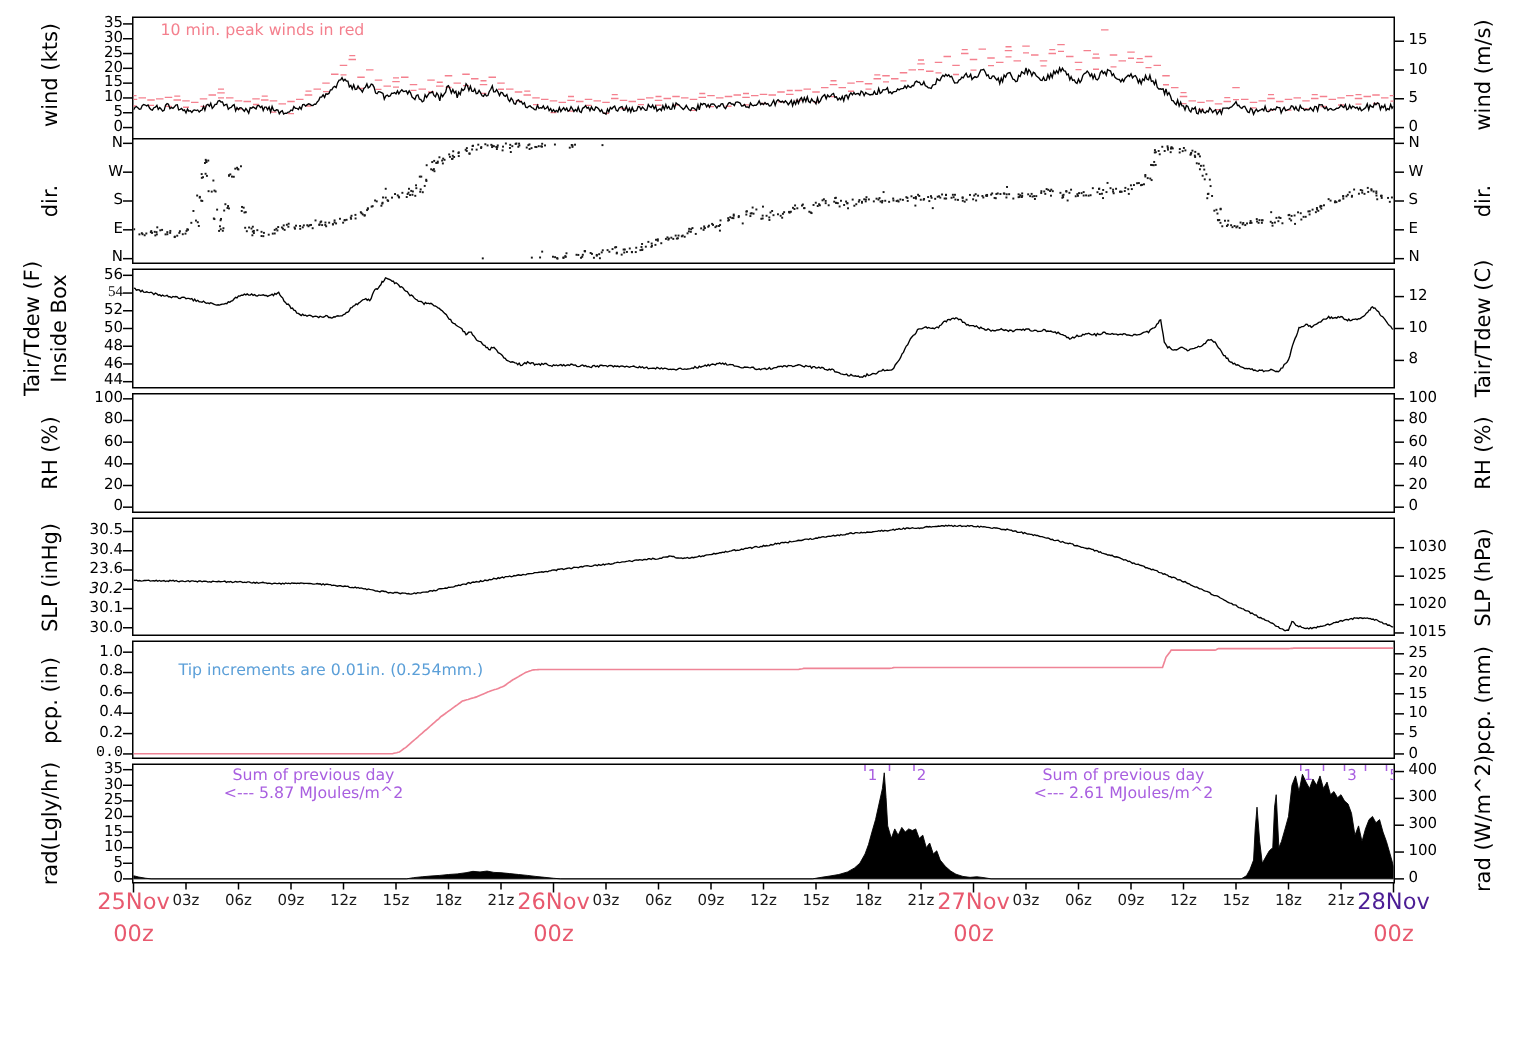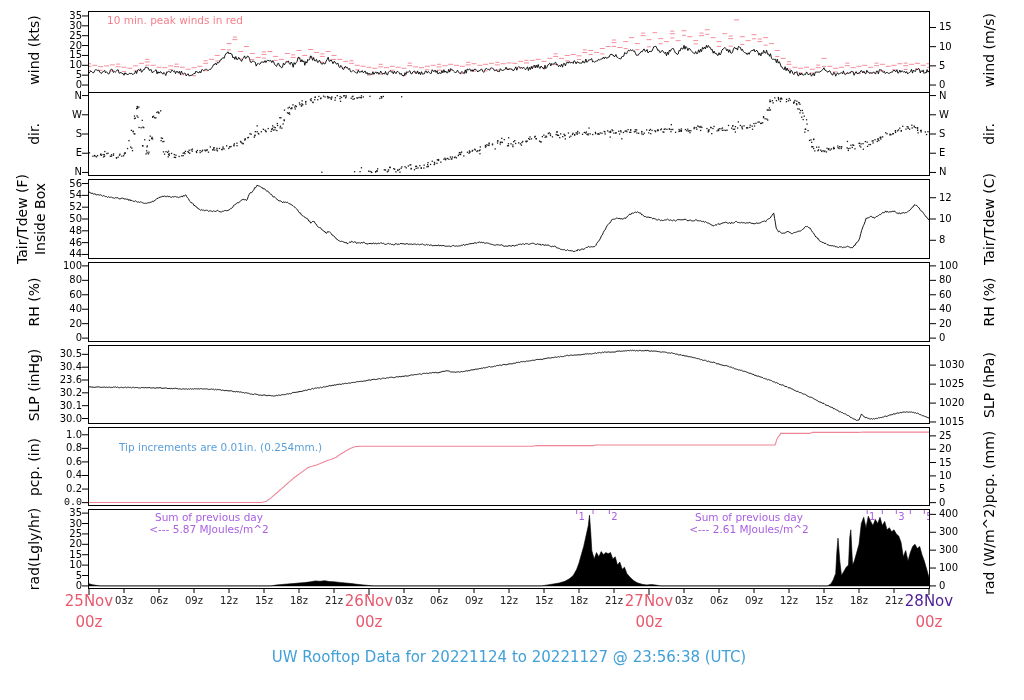--- a/index.html
+++ b/index.html
@@ -1103,21 +1103,20 @@
         <div class="ann" style="left: 120px; top: 1px; color: rgb(169, 95, 224); transform: translateX(-50%); text-align: center;">
           <div>Sum of previous day</div>
           <div>&lt;--- 5.87 MJoules/m^2</div>
         </div>
         <div class="ann" style="left: 660px; top: 1px; color: rgb(169, 95, 224); transform: translateX(-50%); text-align: center;">
           <div>Sum of previous day</div>
           <div>&lt;--- 2.61 MJoules/m^2</div>
         </div>
       </div>
     </div>
-  <div id="title" style="color: rgb(66, 160, 216);">UW Rooftop Data for 20221124  to  20221127 @ 23:56:38  (UTC)</div>
 <svg class="overlay" width="1024" height="700">
       <line x1="82" y1="85.03896103896103" x2="88" y2="85.03896103896103" stroke="#000" stroke-width="1"></line>
       <line x1="82" y1="75.16883116883118" x2="88" y2="75.16883116883118" stroke="#000" stroke-width="1"></line>
       <line x1="82" y1="65.2987012987013" x2="88" y2="65.2987012987013" stroke="#000" stroke-width="1"></line>
       <line x1="82" y1="55.42857142857142" x2="88" y2="55.42857142857142" stroke="#000" stroke-width="1"></line>
       <line x1="82" y1="45.55844155844156" x2="88" y2="45.55844155844156" stroke="#000" stroke-width="1"></line>
       <line x1="82" y1="35.688311688311686" x2="88" y2="35.688311688311686" stroke="#000" stroke-width="1"></line>
       <line x1="82" y1="25.81818181818182" x2="88" y2="25.81818181818182" stroke="#000" stroke-width="1"></line>
       <line x1="82" y1="15.948051948051948" x2="88" y2="15.948051948051948" stroke="#000" stroke-width="1"></line>
       <line x1="930" y1="85.03896103896103" x2="936" y2="85.03896103896103" stroke="#000" stroke-width="1"></line>
@@ -1241,21 +1240,21 @@
     <div class="ticklab right" style="top: 128px;">S</div>
     <div class="ticklab right" style="top: 147.219px;">E</div>
     <div class="ticklab right" style="top: 166.438px;">N</div>
     <div class="axis-title" style="left: 34px; top: 134px;">dir.</div>
     <div class="axis-title" style="left: 989px; top: 134px;">dir.</div>
     <div class="ticklab left" style="top: 248.455px;">44</div>
     <div class="ticklab left" style="top: 236.636px;">46</div>
     <div class="ticklab left" style="top: 224.818px;">48</div>
     <div class="ticklab left" style="top: 213px;">50</div>
     <div class="ticklab left" style="top: 201.182px;">52</div>
-    <div class="ticklab left" style="top: 189.364px;">54</div>
+    <div class="ticklab left" style="top: 189.364px; font-family: Liberation Serif, serif;">54</div>
     <div class="ticklab left" style="top: 177.545px;">56</div>
     <div class="ticklab right" style="top: 234.273px;">8</div>
     <div class="ticklab right" style="top: 213px;">10</div>
     <div class="ticklab right" style="top: 191.727px;">12</div>
     <div class="axis-title" style="left: 22px; top: 219px;">Tair/Tdew (F)</div>
     <div class="axis-title" style="left: 40px; top: 219px;">Inside Box</div>
     <div class="axis-title" style="left: 989px; top: 219px;">Tair/Tdew (C)</div>
     <div class="ticklab left" style="top: 332.111px;">0</div>
     <div class="ticklab left" style="top: 317.667px;">20</div>
     <div class="ticklab left" style="top: 303.222px;">40</div>
@@ -1265,21 +1264,21 @@
     <div class="ticklab right" style="top: 332.111px;">0</div>
     <div class="ticklab right" style="top: 317.667px;">20</div>
     <div class="ticklab right" style="top: 303.222px;">40</div>
     <div class="ticklab right" style="top: 288.778px;">60</div>
     <div class="ticklab right" style="top: 274.333px;">80</div>
     <div class="ticklab right" style="top: 259.889px;">100</div>
     <div class="axis-title" style="left: 34px; top: 302px;">RH (%)</div>
     <div class="axis-title" style="left: 989px; top: 302px;">RH (%)</div>
     <div class="ticklab left" style="top: 412.508px;">30.0</div>
     <div class="ticklab left" style="top: 399.675px;">30.1</div>
-    <div class="ticklab left" style="top: 386.842px;">30.2</div>
+    <div class="ticklab left" style="top: 386.842px; font-style: italic;">30.2</div>
     <div class="ticklab left" style="top: 374.008px;">23.6</div>
     <div class="ticklab left" style="top: 361.175px;">30.4</div>
     <div class="ticklab left" style="top: 348.342px;">30.5</div>
     <div class="ticklab right" style="top: 415.973px;">1015</div>
     <div class="ticklab right" style="top: 397.108px;">1020</div>
     <div class="ticklab right" style="top: 378.115px;">1025</div>
     <div class="ticklab right" style="top: 359.122px;">1030</div>
     <div class="axis-title" style="left: 34px; top: 384.5px;">SLP (inHg)</div>
     <div class="axis-title" style="left: 989px; top: 384.5px;">SLP (hPa)</div>
     <div class="ticklab left" style="top: 496.626px; font-family: Liberation Mono, monospace;">0.0</div>

